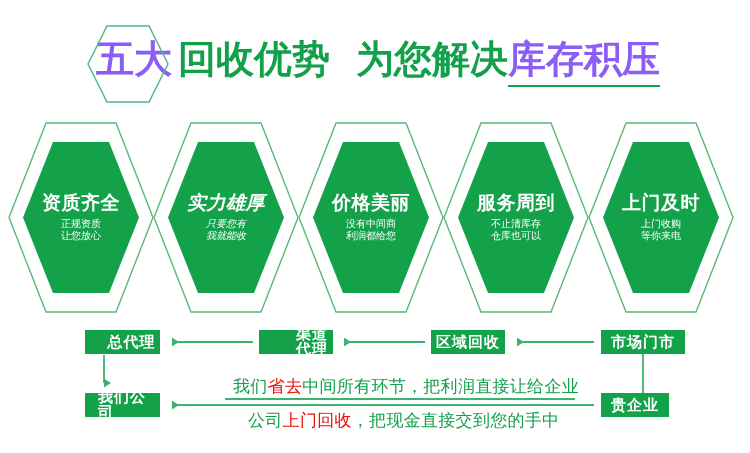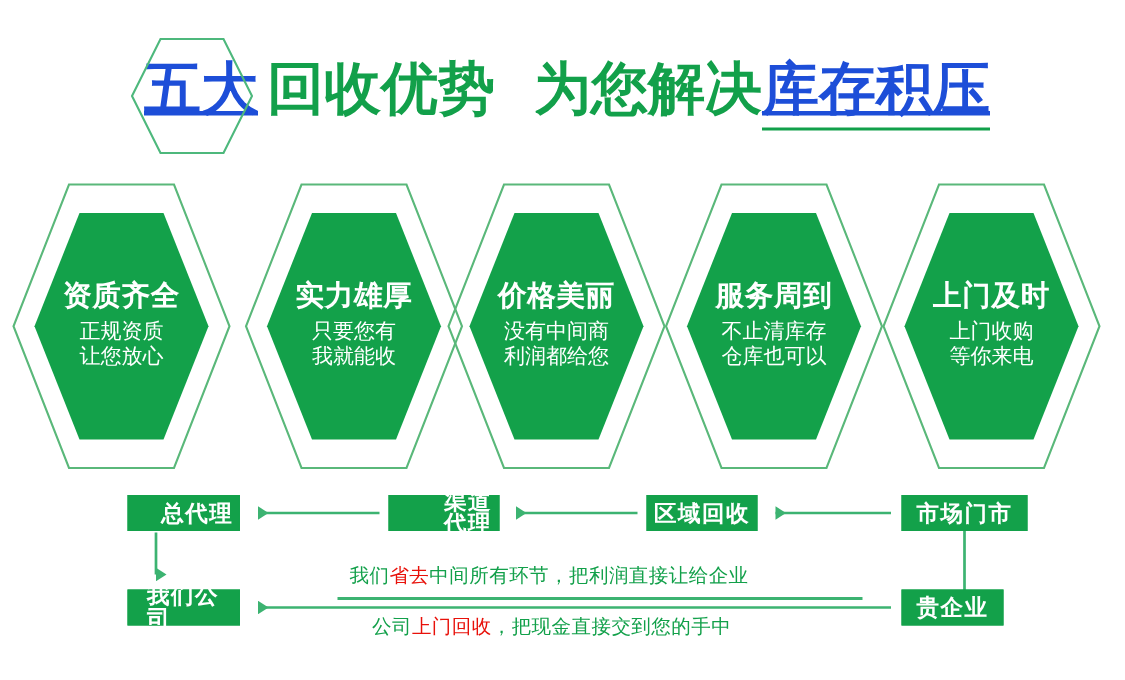--- a/index.html
+++ b/index.html
@@ -36,21 +36,21 @@
     position: relative;
     display: inline-block;
     padding: 0 6px;
   }
   .title-hex-outline {
     position: absolute;
     left: -4px; top: -16px;
     width: 84px; height: 80px;
     pointer-events: none;
   }
-  .t-red  { color: #1d4ed8; text-decoration: underline; }
+  .t-red  { color: #8b5cf6; }
   .t-green{ color: #12a04a; }
   .gap { display: inline-block; width: 26px; }
   .t-underline {
     position: relative;
     display: inline-block;
   }
   .t-underline::after {
     content: "";
     position: absolute;
     left: 0; right: 0;
@@ -85,21 +85,21 @@
     user-select: none;
   }
   .hex-title {
     font-size: 19px;
     font-weight: bold;
     letter-spacing: 0.5px;
     line-height: 1.1;
     margin-bottom: 5px;
   }
   .hex-sub {
-    font-size: 14px;
+    font-size: 10px;
     line-height: 1.22;
     font-weight: normal;
     letter-spacing: 0px;
   }
 
   
   .flow {
     position: absolute;
     left: 0; top: 315px;
     width: 750px; height: 138px;
@@ -114,21 +114,21 @@
     font-weight: bold;
     display: flex;
     align-items: center;
     justify-content: center;
     letter-spacing: 1px;
     height: 24px;
     line-height: 1;
   }
   .fline {
     position: absolute;
-    font-size: 13px;
+    font-size: 17px;
     white-space: nowrap;
     color: #12a04a;
     letter-spacing: 0.3px;
   }
   .fline .red { color: #e8110a; }
   .fline-div {
     position: absolute;
     height: 1.5px;
     background: #3cb371;
   }
@@ -158,21 +158,21 @@
         <polygon points="40,3 110,3 147,97.5 110,192 40,192 3,97.5" fill="none" stroke="#5ab87a" stroke-width="1.4"></polygon>
         <polygon points="47,22 103,22 133,97.5 103,173 47,173 17,97.5" fill="#13a14a"></polygon>
       </svg>
       <div class="hex-text">
         <div class="hex-title">资质齐全</div>
         <div class="hex-sub">正规资质</div>
         <div class="hex-sub">让您放心</div>
       </div>
     </div>
 
-    <div class="hexcard" style="left:161px;">
+    <div class="hexcard" style="left:151px;font-style:italic;">
       <svg width="150" height="195" viewBox="0 0 150 195">
         <polygon points="40,3 110,3 147,97.5 110,192 40,192 3,97.5" fill="none" stroke="#5ab87a" stroke-width="1.4"></polygon>
         <polygon points="47,22 103,22 133,97.5 103,173 47,173 17,97.5" fill="#13a14a"></polygon>
       </svg>
       <div class="hex-text">
         <div class="hex-title">实力雄厚</div>
         <div class="hex-sub">只要您有</div>
         <div class="hex-sub">我就能收</div>
       </div>
     </div>

